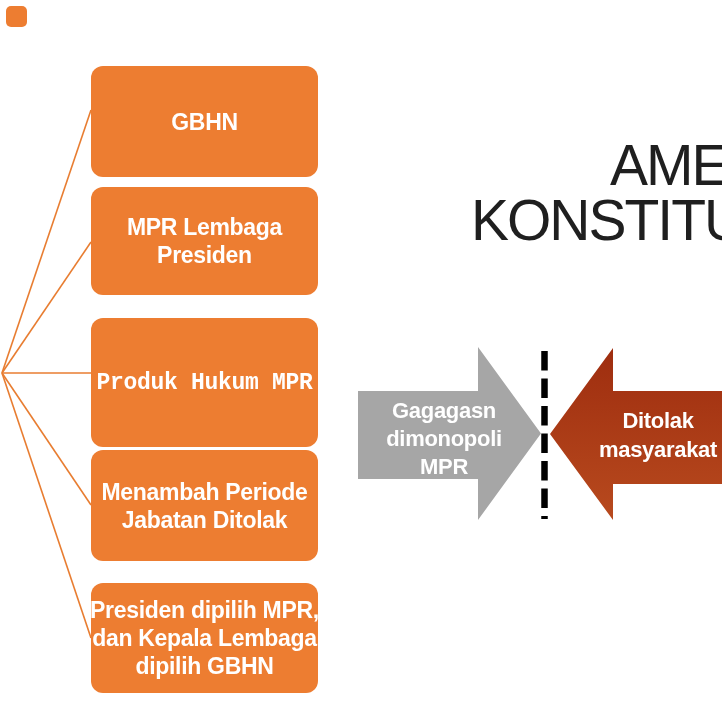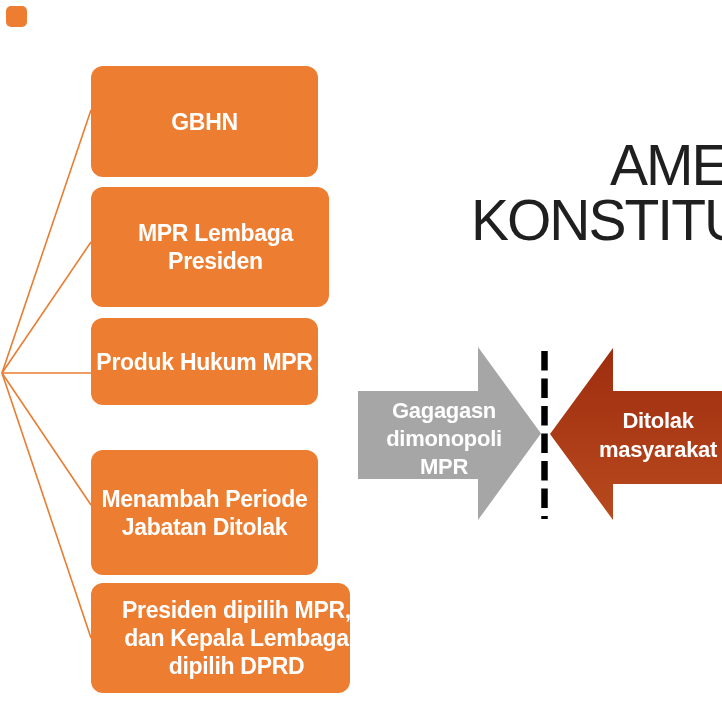--- a/index.html
+++ b/index.html
@@ -66,38 +66,38 @@
     <span>AME</span>
   </div>
   <div class="abs title-line" style="left:471px;top:192px;">
     <span>KONSTITUS</span>
   </div>
 
   <div class="abs topic-box" style="top:66px;height:111px;">
     <div class="bline">GBHN</div>
   </div>
 
-  <div class="abs topic-box" style="top:187px;height:120px;padding-left:11px;">
+  <div class="abs topic-box" style="top:187px;height:108px;">
     <div class="bline">MPR Lembaga</div>
     <div class="bline">Presiden</div>
   </div>
 
-  <div class="abs topic-box" style="top:318px;height:87px;">
+  <div class="abs topic-box" style="top:318px;height:129px;font-family:Liberation Mono, monospace;">
     <div class="bline">Produk Hukum MPR</div>
   </div>
 
-  <div class="abs topic-box" style="top:450px;height:125px;">
+  <div class="abs topic-box" style="top:450px;height:111px;">
     <div class="bline">Menambah Periode</div>
     <div class="bline">Jabatan Ditolak</div>
   </div>
 
-  <div class="abs topic-box" style="top:583px;height:110px;padding-left:32px;">
+  <div class="abs topic-box" style="top:583px;height:110px;">
     <div class="bline">Presiden dipilih MPR,</div>
     <div class="bline">dan Kepala Lembaga</div>
-    <div class="bline">dipilih DPRD</div>
+    <div class="bline">dipilih GBHN</div>
   </div>
 
   <div class="abs arrow-label" style="left:374px;top:397px;width:140px;">
     <div class="aline">Gagagasn</div>
     <div class="aline">dimonopoli</div>
     <div class="aline">MPR</div>
   </div>
 
   <div class="abs arrow-label" style="left:584px;top:406px;width:148px;line-height:29px;">
     <div class="aline">Ditolak</div>

